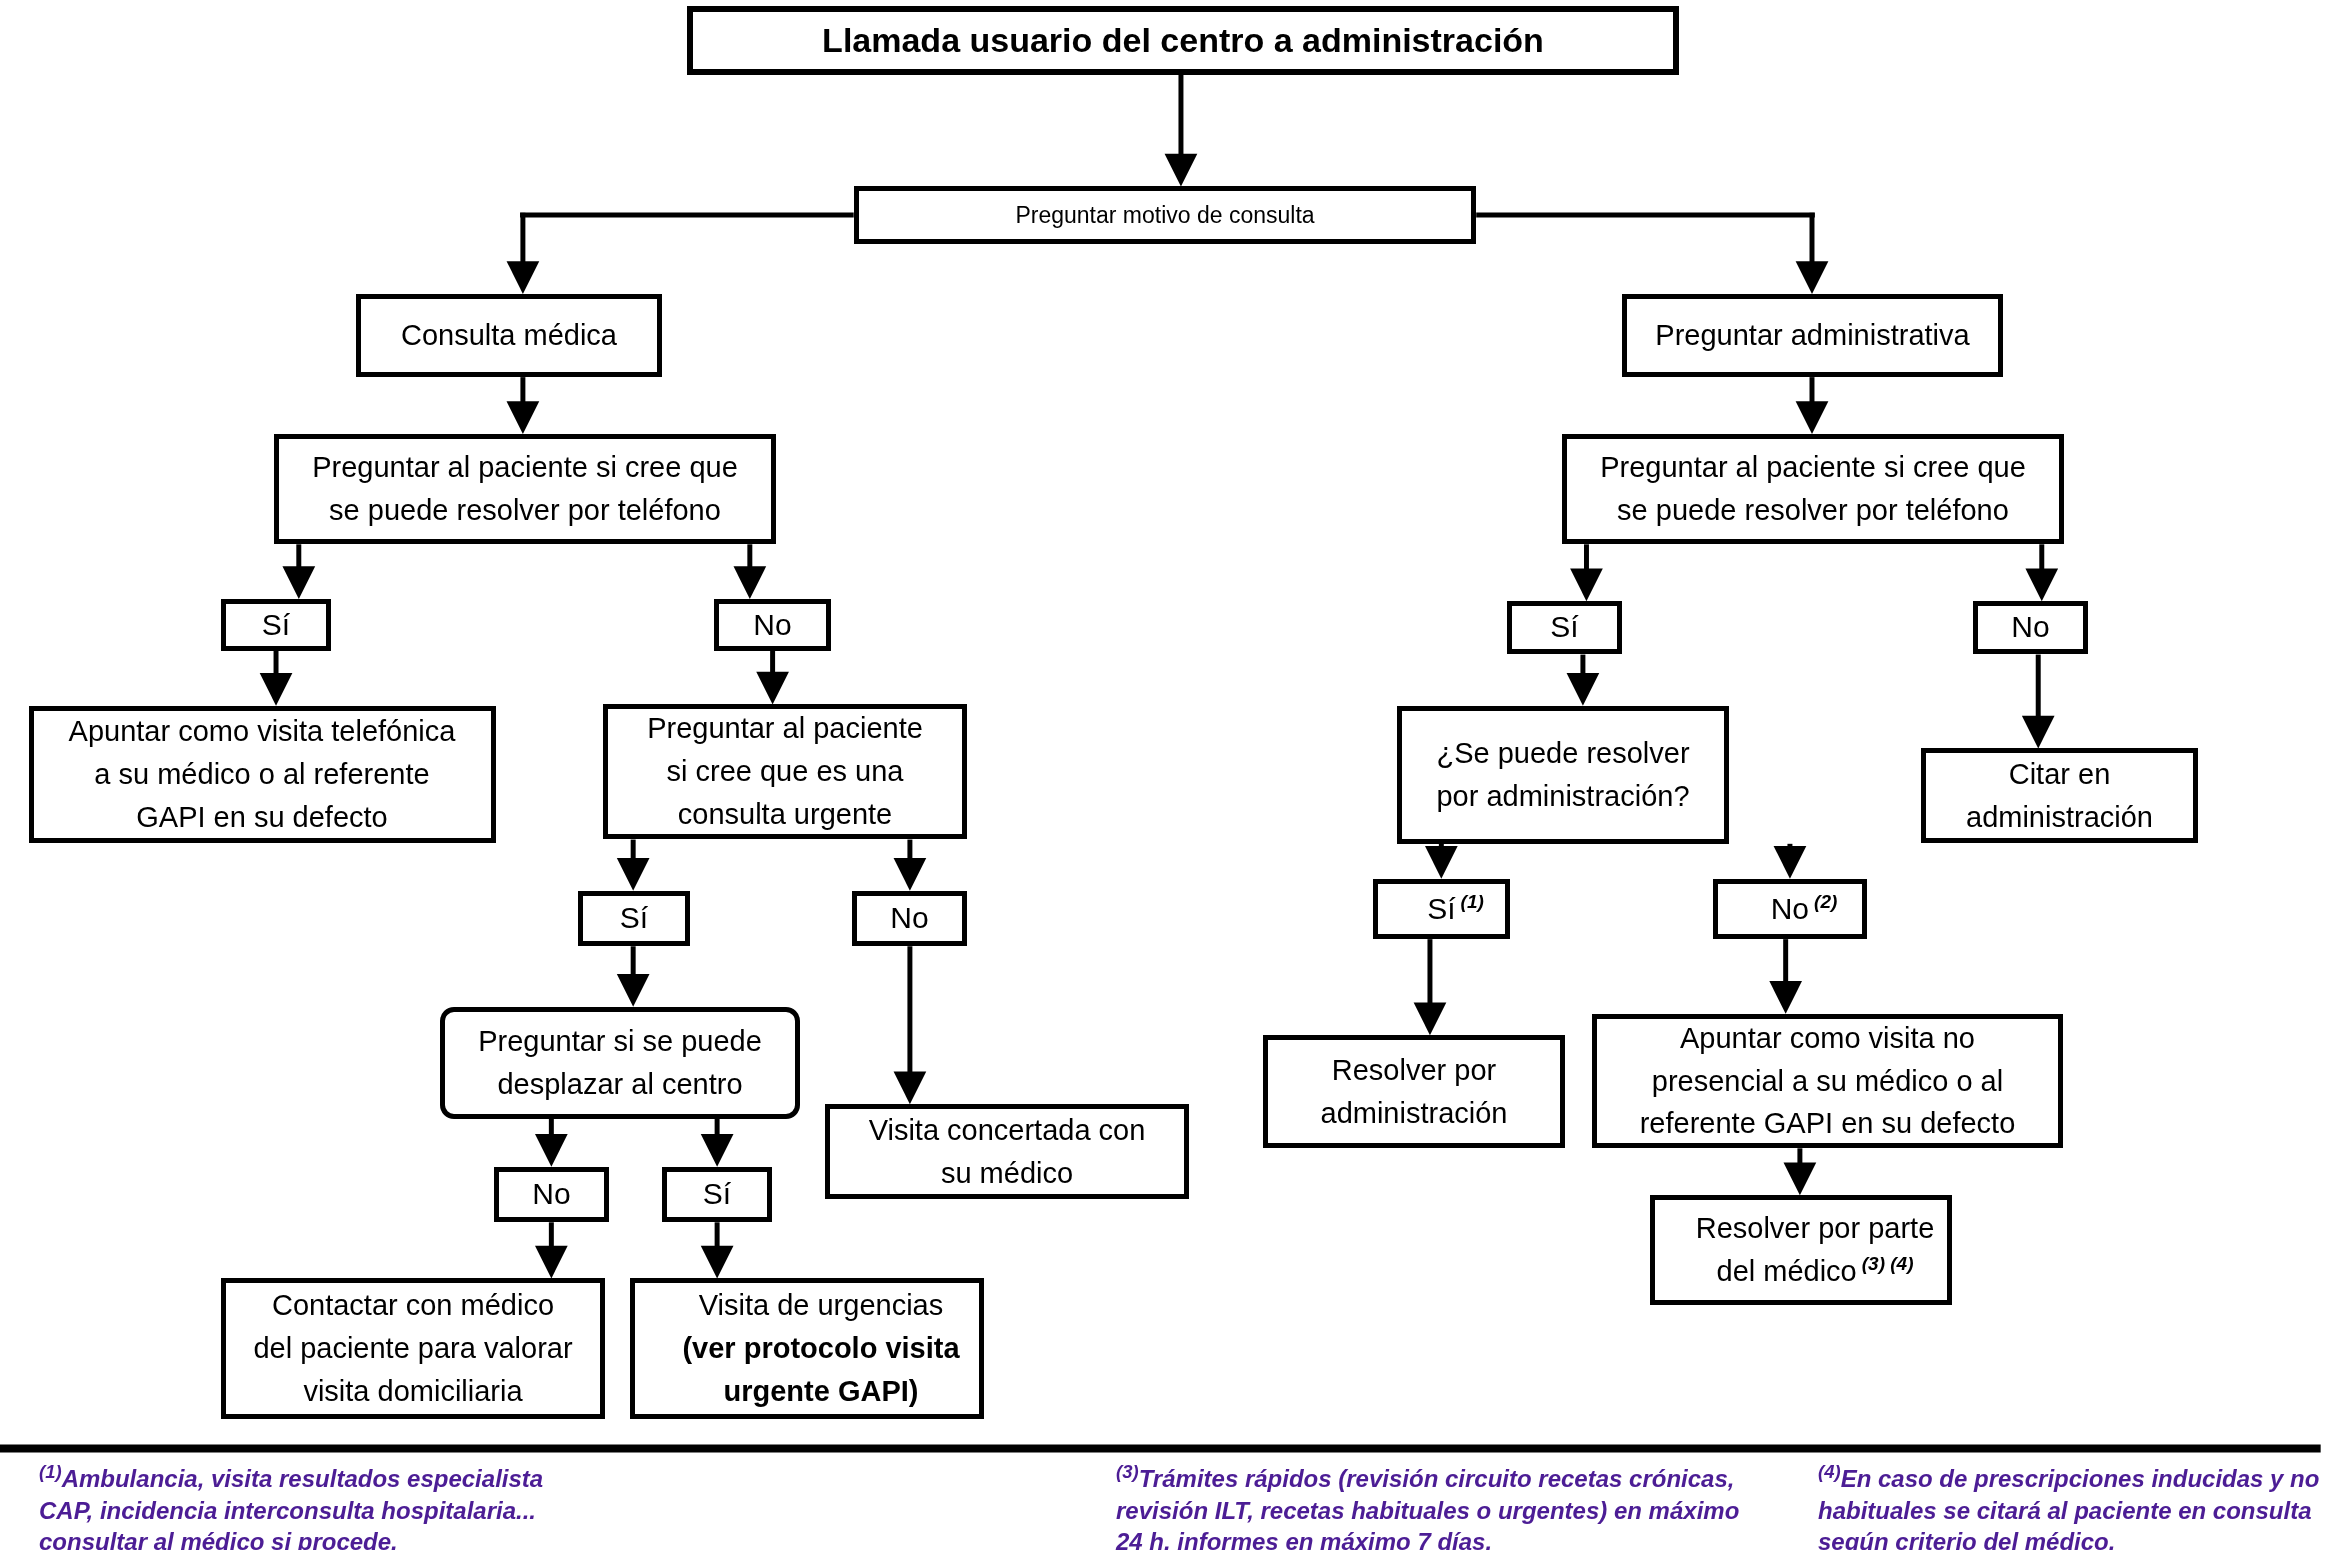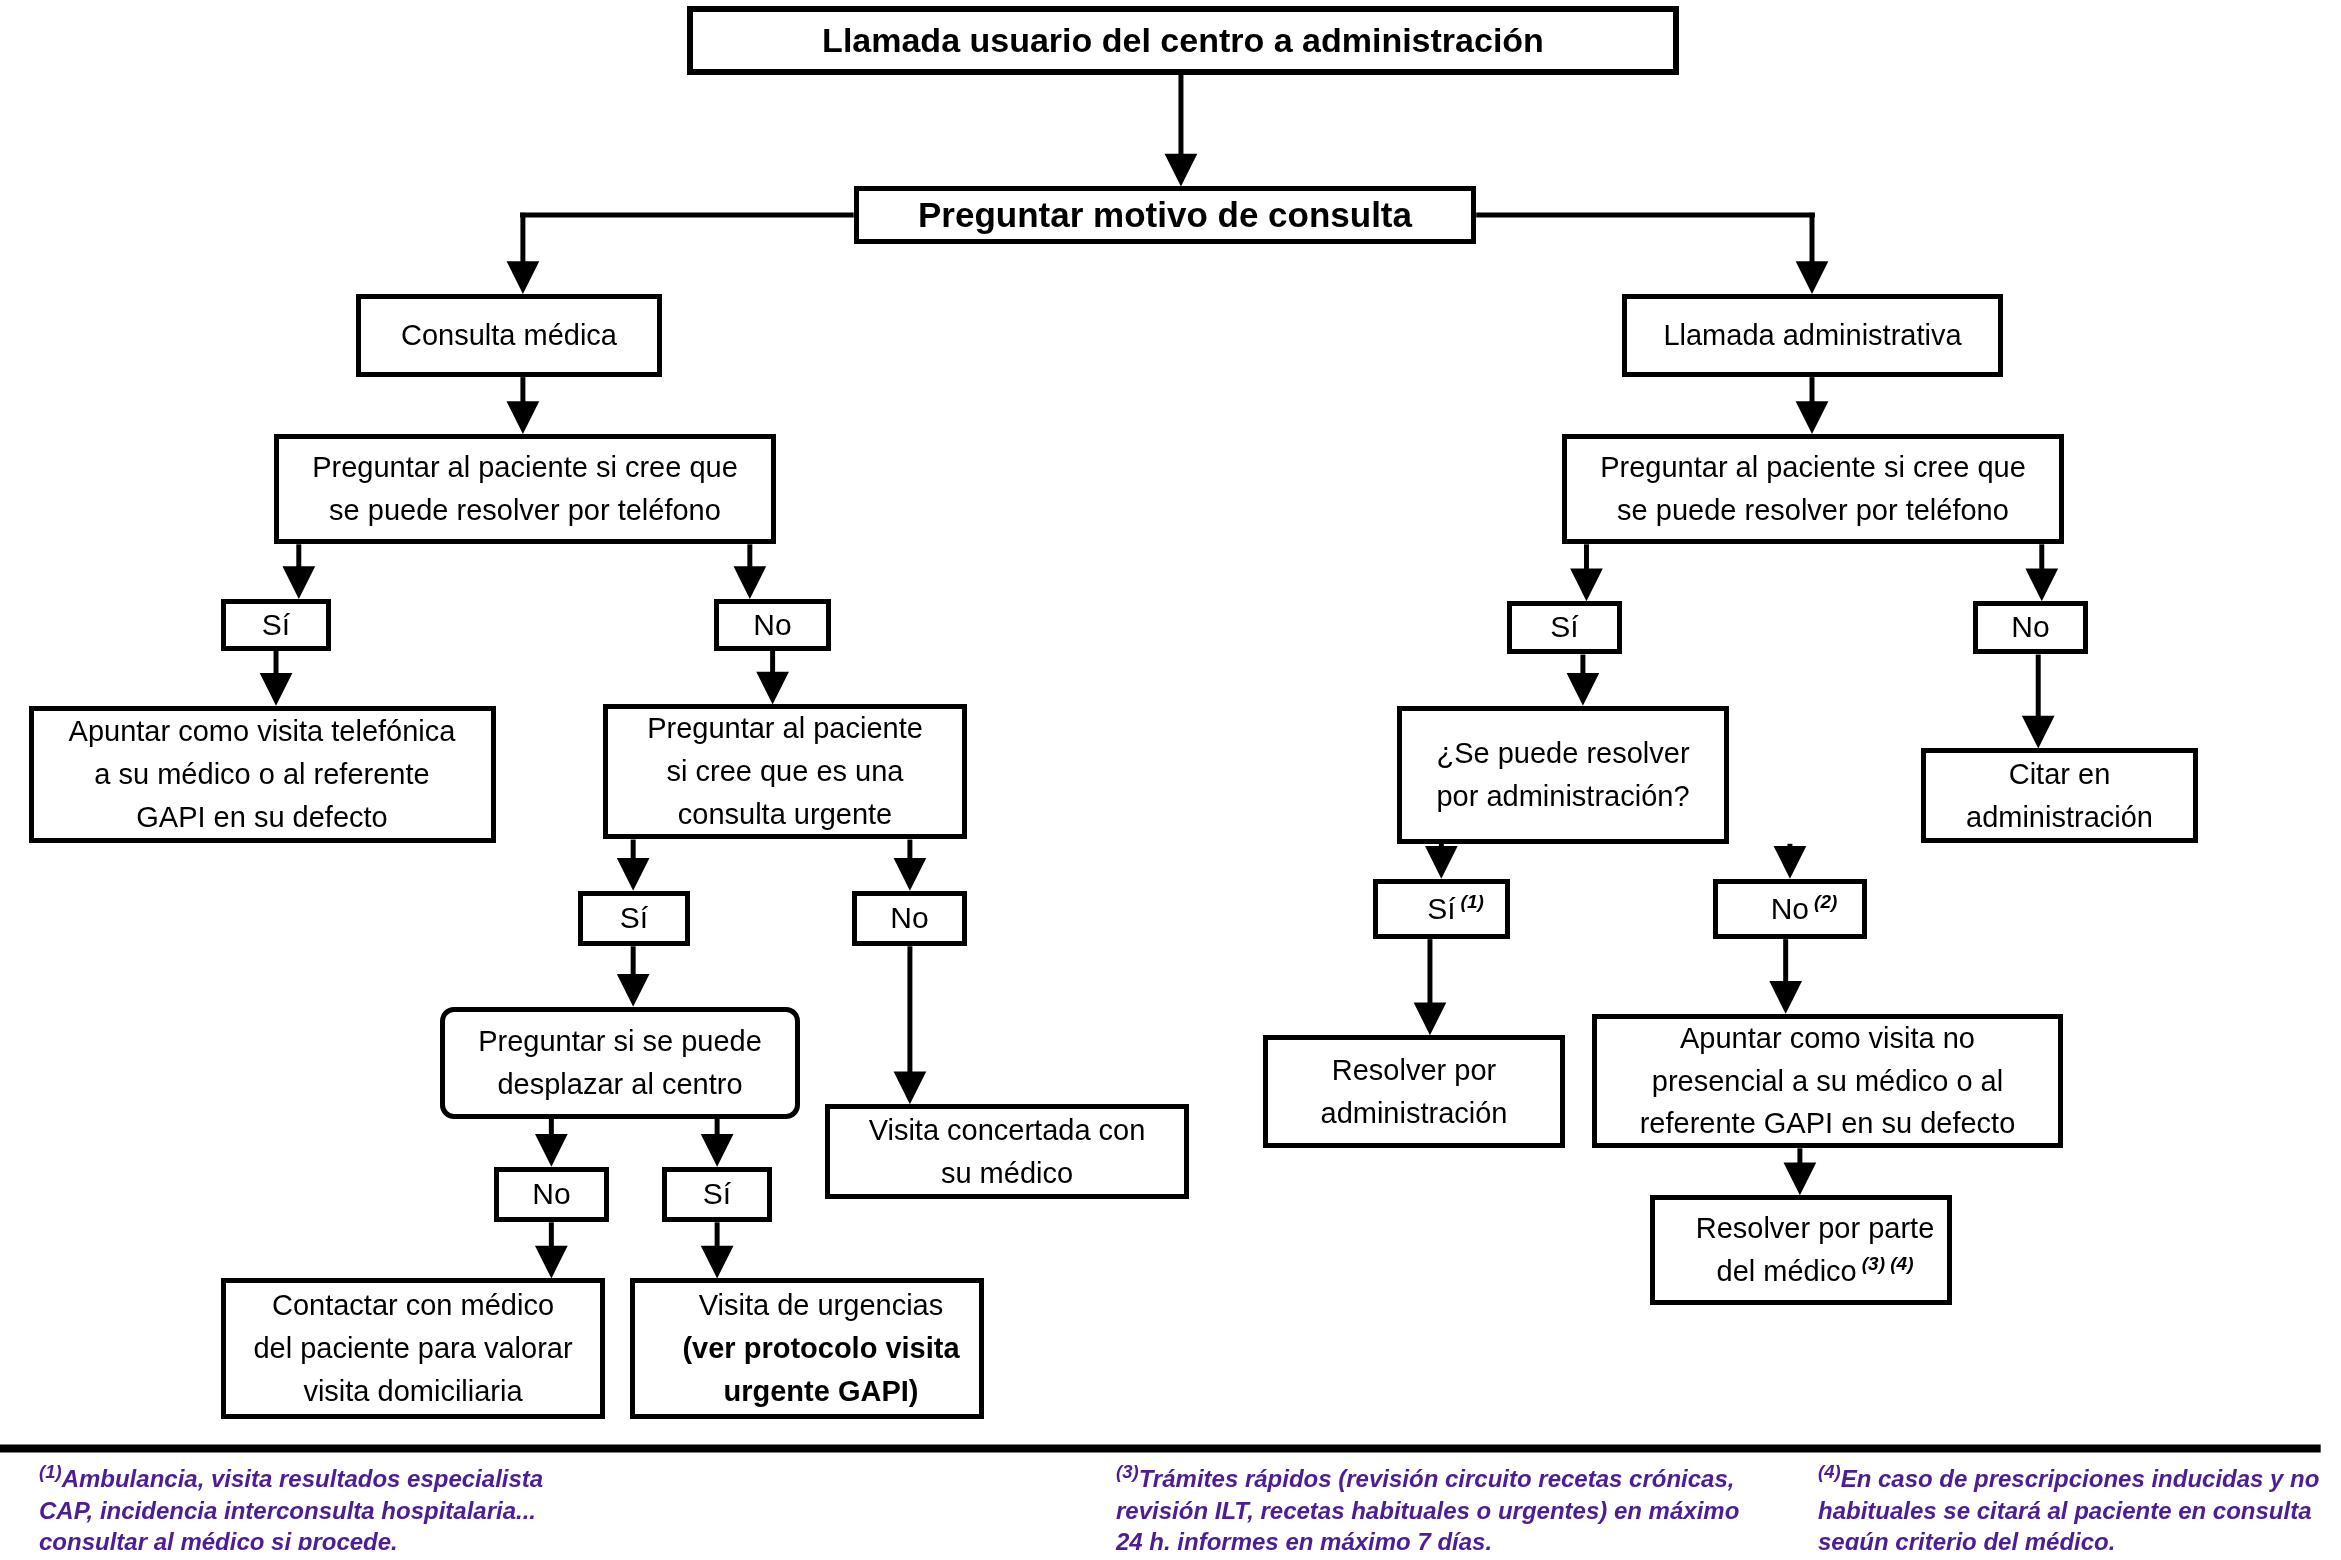--- a/index.html
+++ b/index.html
@@ -10,21 +10,21 @@
   .connectors{position:absolute;left:0;top:0;}
   .node{
     position:absolute;box-sizing:border-box;background:#ffffff;border:5.7px solid #000;
     display:flex;align-items:center;justify-content:center;text-align:center;
     font-size:29px;line-height:1.48;white-space:pre-line;
   }
   .inner{width:100%;text-align:center;white-space:pre-line;margin-left:28px;}
   .node sup{font-size:19px;font-weight:bold;font-style:italic;margin-left:5px;}
   .b{font-weight:bold;}
   #n-title{left:687px;top:5.7px;width:992px;height:69px;border-width:6.4px;font-weight:bold;font-size:34px;}
-  #n-motivo{left:854px;top:186px;width:622px;height:58px;font-weight:bold;font-size:35px;}
+  #n-motivo{left:854px;top:186px;width:622px;height:58px;font-weight:normal;font-size:23px;}
   #n-cmed{left:356px;top:294px;width:306px;height:83px;}
   #n-cadm{left:1622px;top:294px;width:381px;height:83px;}
   #n-ptel-l{left:274px;top:434px;width:502px;height:110px;}
   #n-ptel-r{left:1562px;top:434px;width:502px;height:110px;}
   #n-si-l1{left:221px;top:599px;width:110px;height:52px;font-size:30px;}
   #n-no-l1{left:714px;top:599px;width:117px;height:52px;font-size:30px;}
   #n-si-r1{left:1507px;top:601px;width:115px;height:53px;font-size:30px;}
   #n-no-r1{left:1973px;top:601px;width:115px;height:53px;font-size:30px;}
   #n-aptel{left:28.5px;top:706px;width:467px;height:137px;}
   #n-purg{left:603px;top:704px;width:364px;height:135px;}
@@ -116,21 +116,21 @@
       <polygon points="2493,1189 2539,1189 2516,1235"></polygon>
       <polygon points="1987,1409 2033,1409 2010,1455"></polygon>
       <polygon points="2487,1379 2533,1379 2510,1425"></polygon>
       <polygon points="2507,1634 2553,1634 2530,1680"></polygon>
     </g>
   </svg>
 
   <div class="node" id="n-title">Llamada usuario del centro a administración</div>
   <div class="node" id="n-motivo">Preguntar motivo de consulta</div>
   <div class="node" id="n-cmed">Consulta médica</div>
-  <div class="node" id="n-cadm">Llamada administrativa</div>
+  <div class="node" id="n-cadm">Preguntar administrativa</div>
   <div class="node" id="n-ptel-l">Preguntar al paciente si cree que
 se puede resolver por teléfono</div>
   <div class="node" id="n-ptel-r">Preguntar al paciente si cree que
 se puede resolver por teléfono</div>
   <div class="node" id="n-si-l1">Sí</div>
   <div class="node" id="n-no-l1">No</div>
   <div class="node" id="n-si-r1">Sí</div>
   <div class="node" id="n-no-r1">No</div>
   <div class="node" id="n-aptel">Apuntar como visita telefónica
 a su médico o al referente

